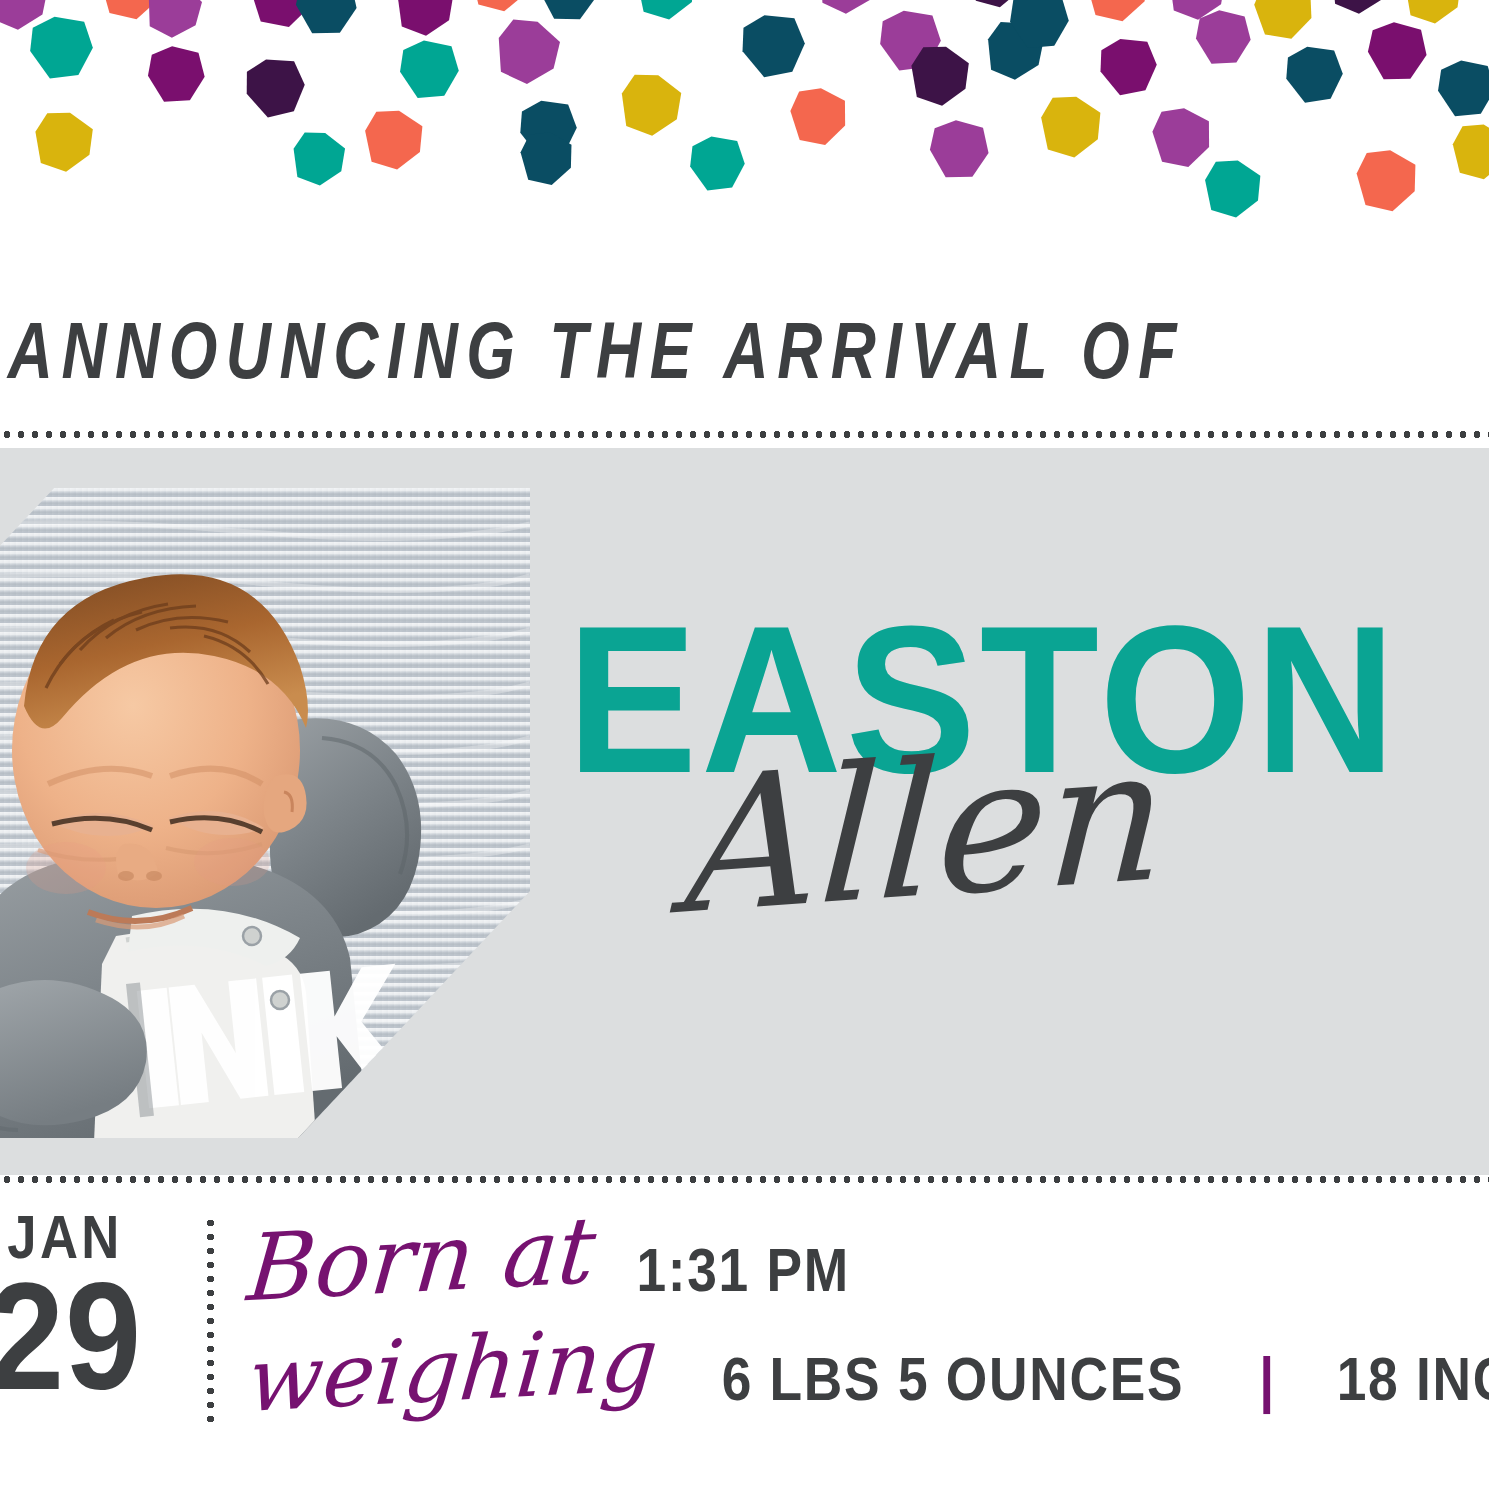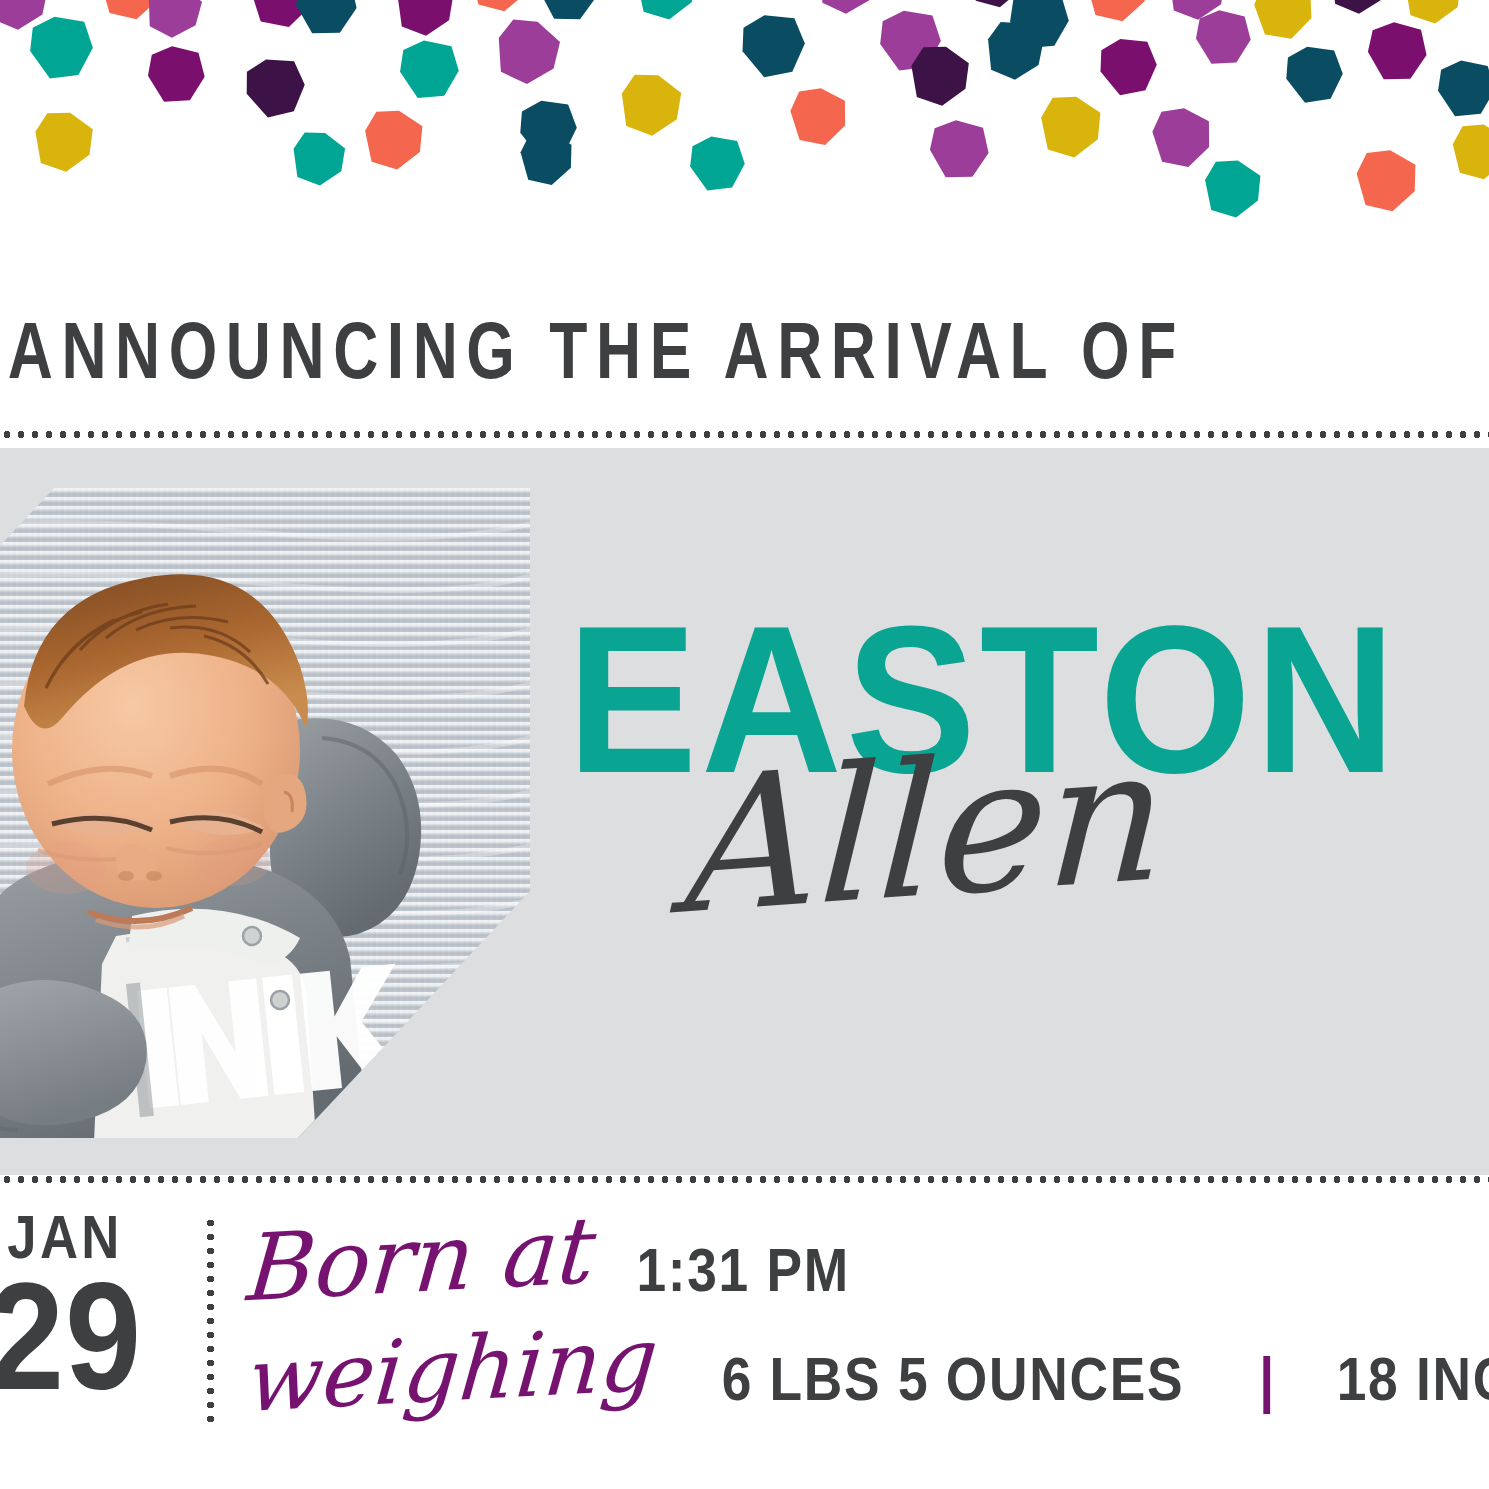--- a/index.html
+++ b/index.html
@@ -33,20 +33,21 @@
 
   
   .headline-row {
     position: absolute;
     left: 0;
     top: 296px;
     width: 1489px;
     height: 110px;
     display: flex;
     align-items: center;
+    font-style: italic;
   }
   .headline {
     font-family: "Liberation Sans Narrow", "Liberation Sans", sans-serif;
     font-weight: bold;
     font-size: 80px;
     letter-spacing: 11px;
     color: #3d3f41;
     white-space: nowrap;
     transform: scaleX(0.78);
     transform-origin: left center;

